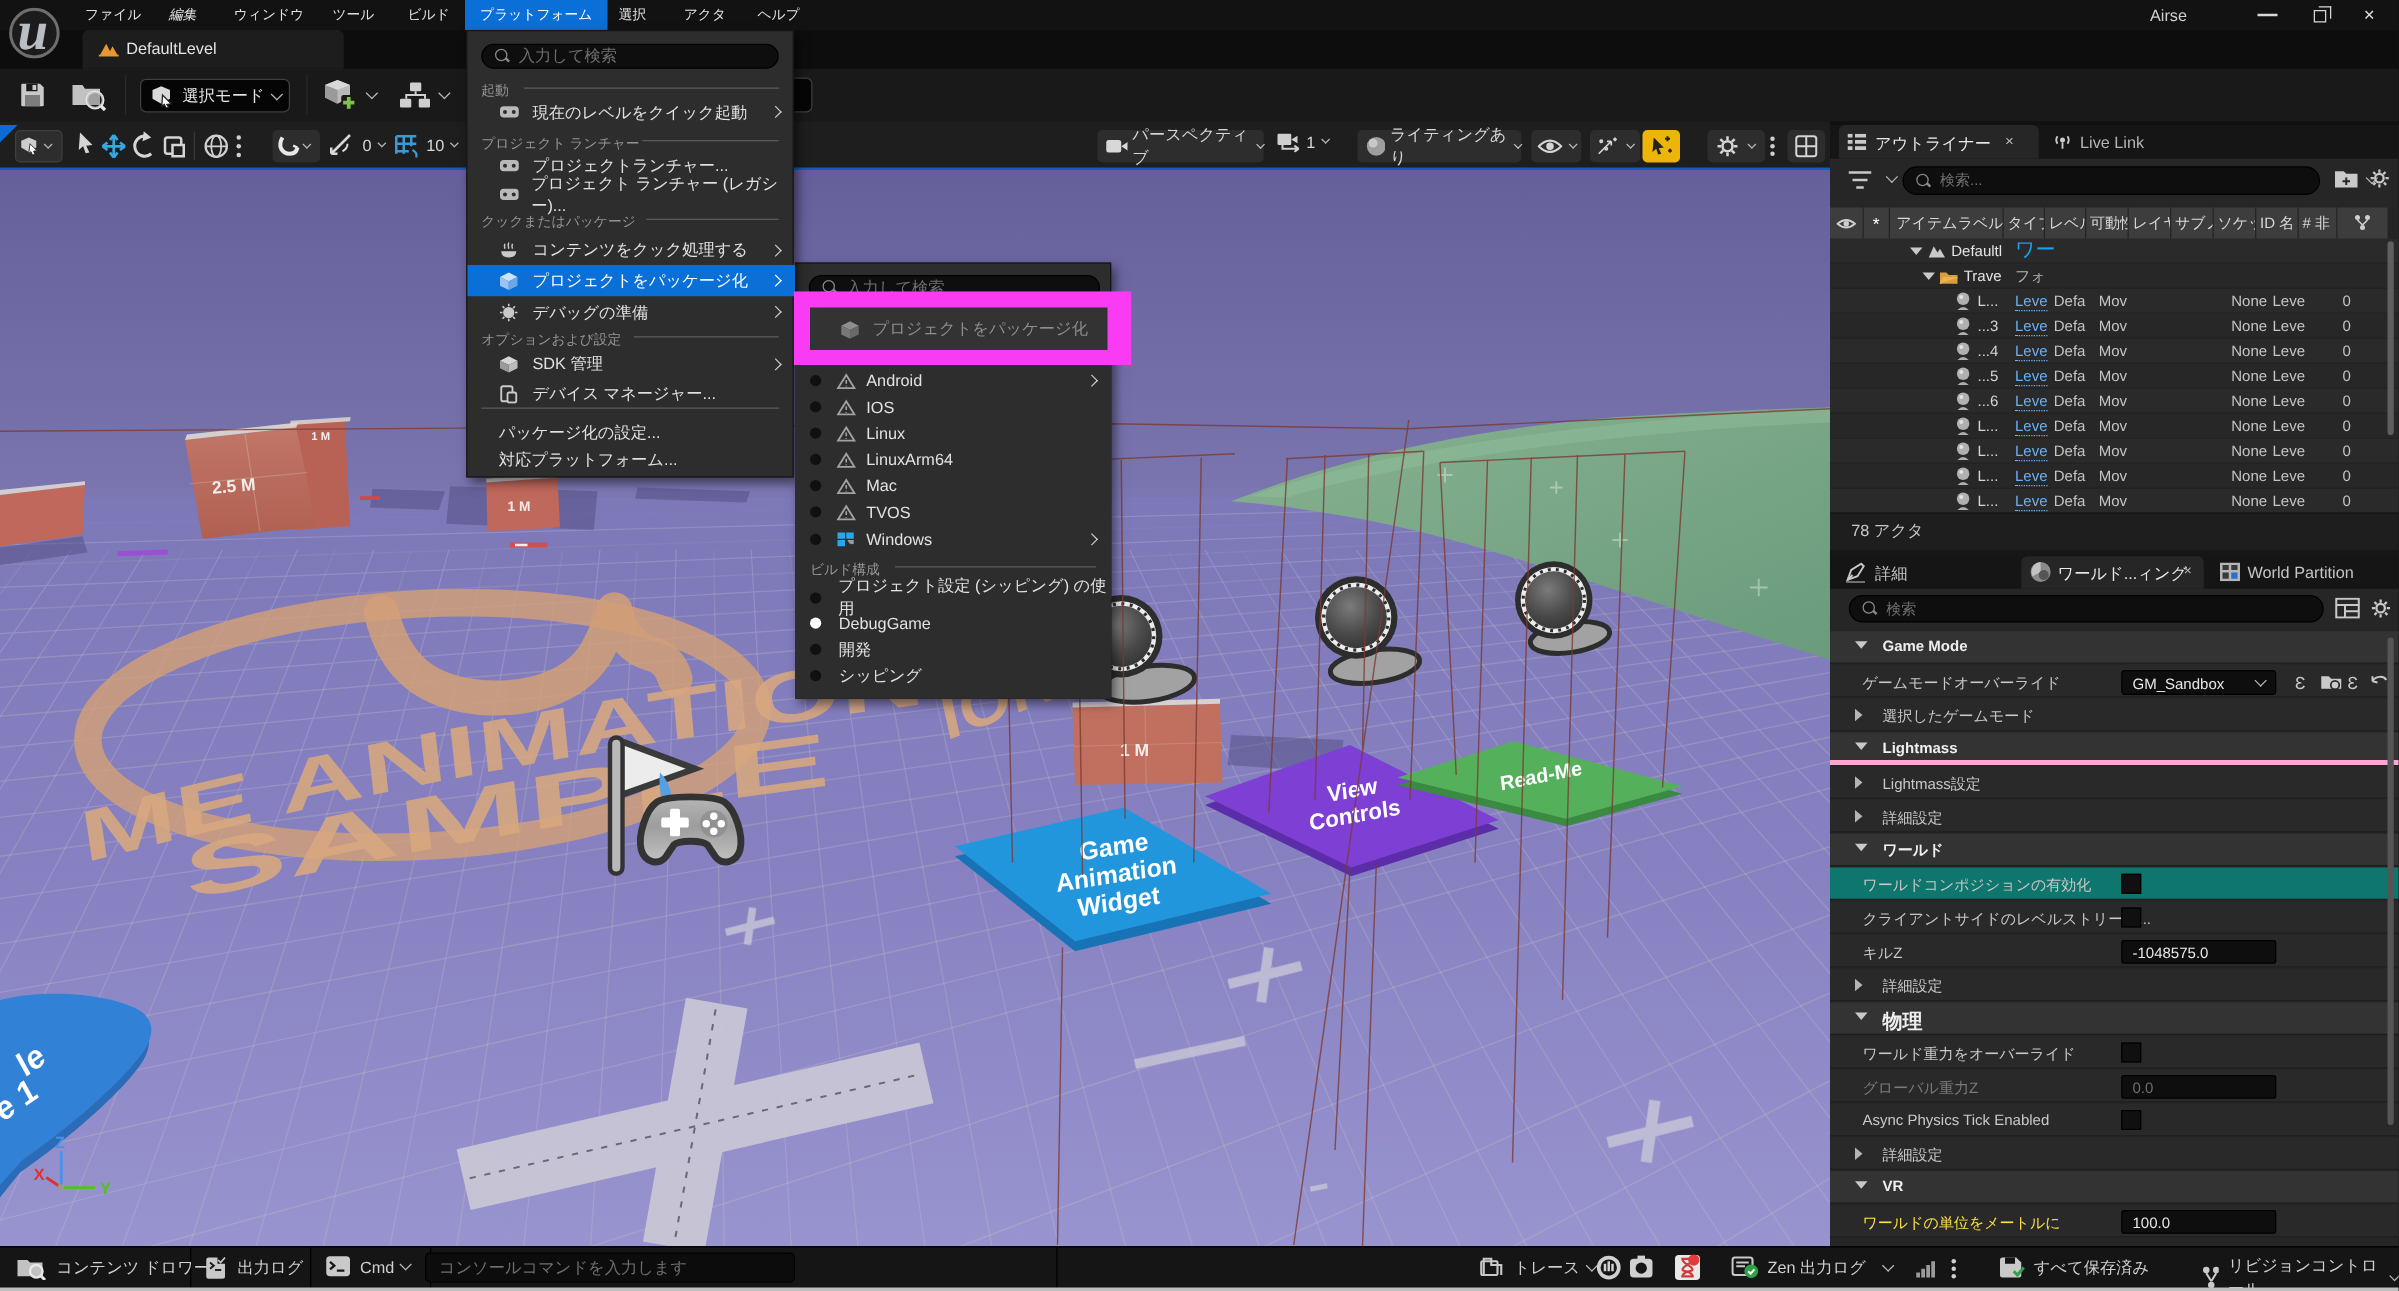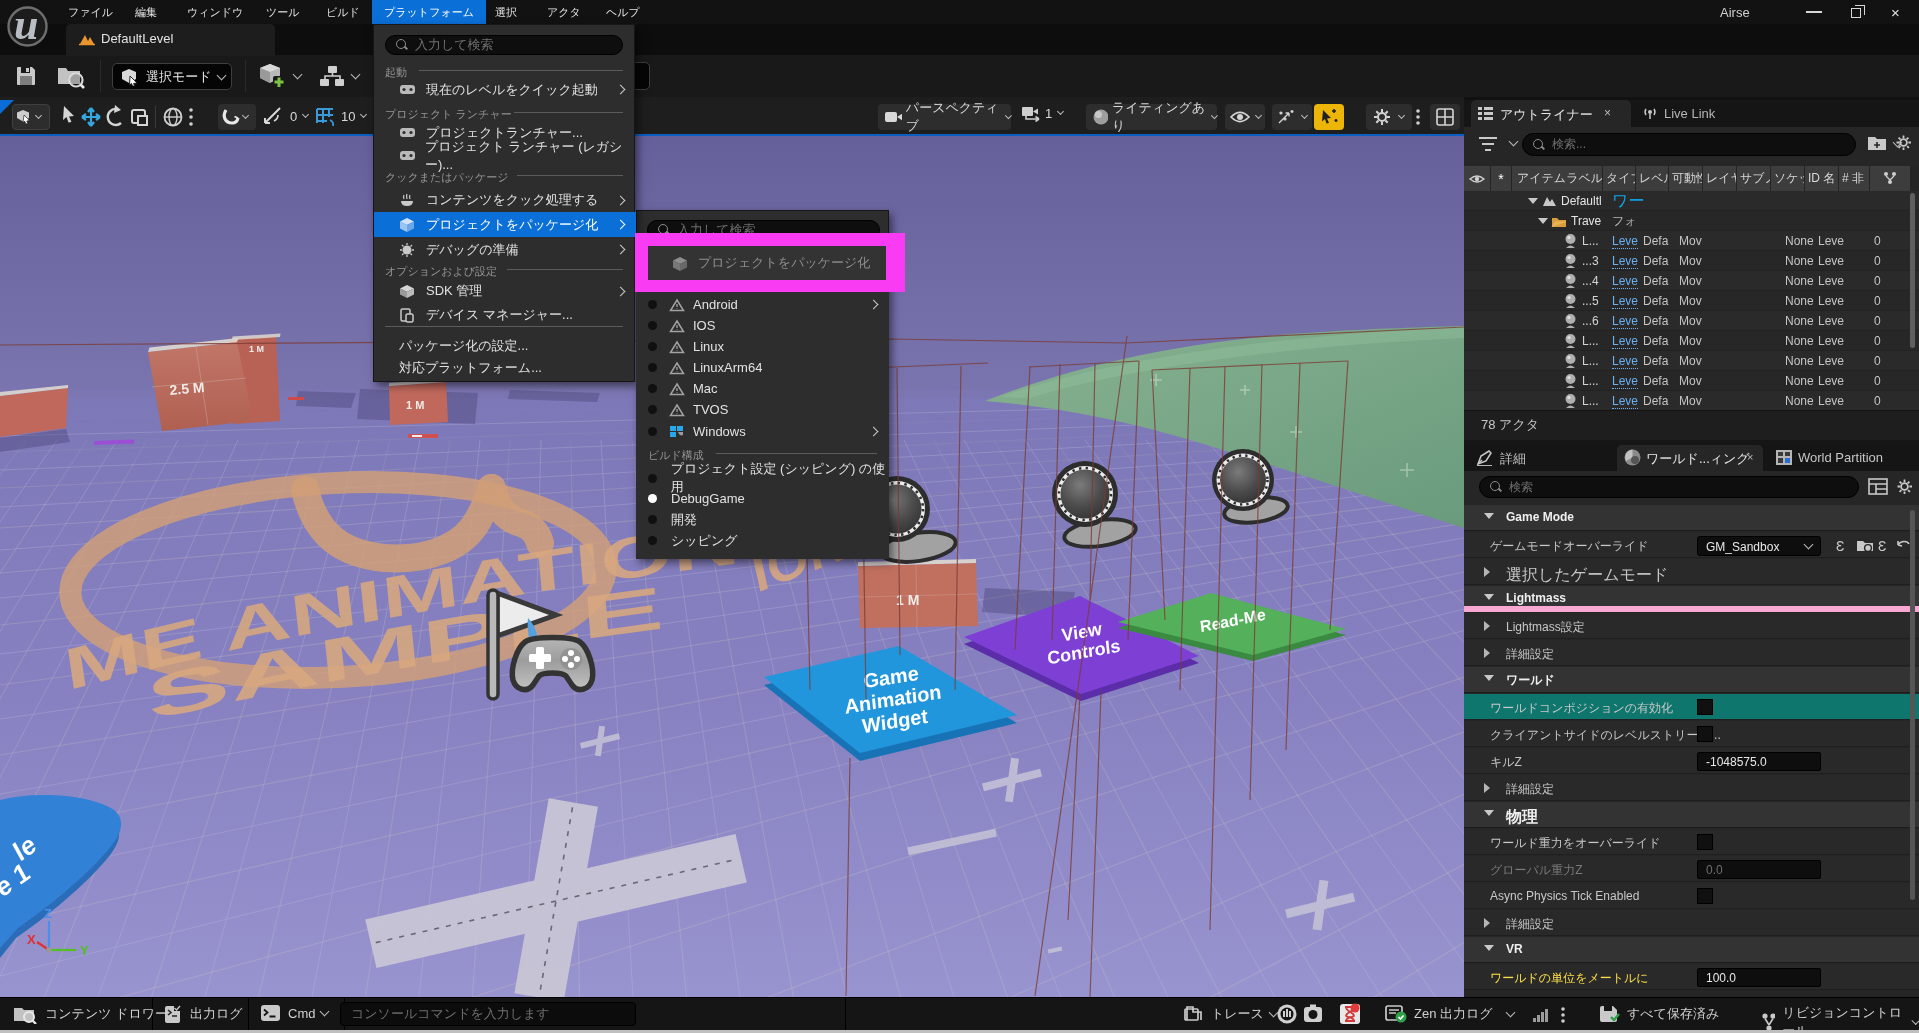--- a/index.html
+++ b/index.html
@@ -13,21 +13,21 @@
 .mag{display:inline-block;position:relative;width:12px;height:12px;margin:0 7px 0 10px;}
 .mag:before{content:"";position:absolute;left:0;top:0;width:8px;height:8px;border:1.6px solid #8b8b8b;border-radius:50%;}
 .mag:after{content:"";position:absolute;left:8px;top:8px;width:4px;height:1.6px;background:#8b8b8b;transform:rotate(45deg);}
 </style>
 </head>
 <body>
 
 <div class="abs" style="left:0;top:0;width:1919px;height:24px;background:#121212;"></div>
 <div class="abs" style="left:0;top:0;width:1919px;height:24px;color:#e2e2e2;font-size:11px;line-height:24px;">
   <span class="abs" style="left:68px;">ファイル</span>
-  <span class="abs" style="left:135px;">編集</span>
+  <span class="abs" style="left:135px;font-style:italic;">編集</span>
   <span class="abs" style="left:187px;">ウィンドウ</span>
   <span class="abs" style="left:266px;">ツール</span>
   <span class="abs" style="left:326px;">ビルド</span>
   <span class="abs" style="left:372px;width:114px;background:#0b6fd8;color:#fff;text-align:center;">プラットフォーム</span>
   <span class="abs" style="left:495px;">選択</span>
   <span class="abs" style="left:547px;">アクタ</span>
   <span class="abs" style="left:606px;">ヘルプ</span>
 </div>
 <div class="abs" style="left:1720px;top:5px;color:#cfcfcf;font-size:13px;">Airse</div>
 <div class="abs" style="left:1806px;top:11px;width:16px;height:2px;background:#d8d8d8;"></div>
@@ -975,23 +975,23 @@
           <path d="M1 3 L7 3 L9 5 L17 5 L17 13 L1 13 Z" fill="#c9c9c9"></path>
           <circle cx="12" cy="10" r="3.4" fill="none" stroke="#262626" stroke-width="1.4"></circle>
         </svg>
         <span style="position:absolute;left:414px;top:6px;color:#c9c9c9;font-size:14px;">Ɛ</span>
         <svg width="15" height="13" style="position:absolute;left:432px;top:7px;">
           <path d="M2 6 C4 2 11 1 13 5 M2 6 L2 2 M2 6 L6 7" stroke="#c9c9c9" stroke-width="1.6" fill="none"></path>
         </svg>
       </div>
       <div style="position:absolute;left:0;top:54px;width:455px;height:26px;background:#292929;border-bottom:1px solid #1f1f1f;">
         <span style="position:absolute;left:20px;top:8px;width:0;height:0;border-top:5px solid transparent;border-bottom:5px solid transparent;border-left:6px solid #b5b5b5;"></span>
-        <span style="position:absolute;left:42px;top:6px;color:#c8c8c8;font-size:16px;">選択したゲームモード</span>
-      </div>
-      <div style="position:absolute;left:0;top:81px;width:455px;height:26px;background:#333333;border-bottom:6px solid #f9a8d4;">
+        <span style="position:absolute;left:42px;top:6px;color:#c8c8c8;font-size:12px;">選択したゲームモード</span>
+      </div>
+      <div style="position:absolute;left:0;top:81px;width:455px;height:26px;background:#333333;border-bottom:4px solid #f9a8d4;">
         <span style="position:absolute;left:20px;top:8px;width:0;height:0;border-left:5px solid transparent;border-right:5px solid transparent;border-top:6px solid #c9c9c9;"></span>
         <span style="position:absolute;left:42px;top:5px;font-weight:bold;color:#efefef;font-size:12px;">Lightmass</span>
       </div>
       <div style="position:absolute;left:0;top:108px;width:455px;height:26px;background:#292929;border-bottom:1px solid #1f1f1f;">
         <span style="position:absolute;left:20px;top:8px;width:0;height:0;border-top:5px solid transparent;border-bottom:5px solid transparent;border-left:6px solid #b5b5b5;"></span>
         <span style="position:absolute;left:42px;top:6px;color:#c8c8c8;font-size:12px;">Lightmass設定</span>
       </div>
       <div style="position:absolute;left:0;top:135px;width:455px;height:26px;background:#292929;border-bottom:1px solid #1f1f1f;">
         <span style="position:absolute;left:20px;top:8px;width:0;height:0;border-top:5px solid transparent;border-bottom:5px solid transparent;border-left:6px solid #b5b5b5;"></span>
         <span style="position:absolute;left:42px;top:6px;color:#c8c8c8;font-size:12px;">詳細設定</span>

